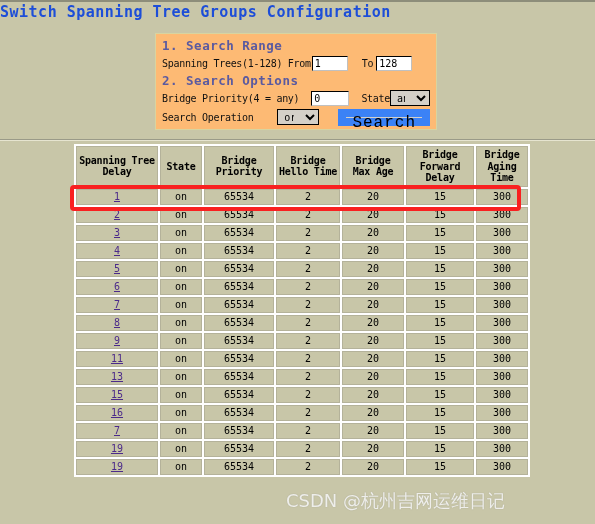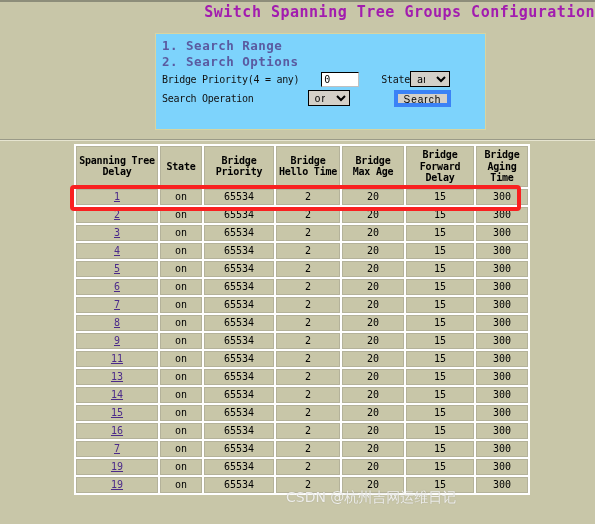--- a/index.html
+++ b/index.html
@@ -23,37 +23,37 @@
     width: 595px;
     height: 2px;
     background: #8d8d7a;
   }
 
   #page-title {
     position: absolute;
     top: 3px;
     left: 0;
     width: 595px;
-    text-align: right;
+    text-align: left;
     font-family: "DejaVu Sans Mono", "Liberation Mono", monospace;
     font-size: 15px;
     font-weight: bold;
     letter-spacing: 0.5px;
-    color: #a21caf;
+    color: #1d4ed8;
     white-space: nowrap;
   }
 
   
   #search-panel {
     position: absolute;
     left: 155px;
     top: 33px;
-    width: 331px;
+    width: 282px;
     height: 97px;
-    background: #7dd3fc;
+    background: #fdba74;
     border: 1px solid #d8d4a0;
     padding: 3px 6px 0 6px;
   }
   .section-head {
     font-family: "DejaVu Sans Mono", "Liberation Mono", monospace;
     font-size: 12.5px;
     font-weight: bold;
     color: #5a5aa0;
     letter-spacing: 0.5px;
     margin: 1px 0 1px 0;
@@ -95,26 +95,26 @@
     background: #d4d0c8;
     border: 1px solid #000;
     color: #000;
     padding: 0 8px 0 2px;
     text-align: center;
   }
   #state-select { width: 40px; }
   #operation-select { width: 42px; }
 
   #search-button {
-    font-family: Liberation Sans, sans-serif;
-    font-size: 10px;
+    font-family: Liberation Mono, monospace;
+    font-size: 16px;
     letter-spacing: 1px;
     color: #000;
     background: #d4d0c8;
-    border: 4px solid #3b82f6;
+    border: 8px solid #3b82f6;
     height: 17px;
     padding: 0 6px;
     line-height: 12px;
     cursor: pointer;
   }
 
   .sp-w10 { width: 10px; }
   .sp-w14 { width: 14px; }
   .sp-w22 { width: 22px; }
 
@@ -193,39 +193,46 @@
     pointer-events: none;
     z-index: 30;
   }
 
   
   #watermark {
     position: absolute;
     left: 286px;
     top: 489px;
     font-family: "DejaVu Sans", "Liberation Sans", sans-serif;
-    font-size: 14px;
+    font-size: 18px;
     color: rgba(255,255,255,0.82);
     text-shadow: 0 0 1px rgba(120,120,110,0.55);
     white-space: nowrap;
     z-index: 40;
     pointer-events: none;
   }
 </style>
 </head>
 <body>
 
 <div id="top-rule"></div>
 
 <div id="page-title">Switch Spanning Tree Groups Configuration</div>
 
 <div id="search-panel">
 
   <div class="section-head">1.  Search Range</div>
 
+  <div class="form-row">
+    <span class="flabel">Spanning Trees(1-128) From</span>
+    <input class="txt" id="from-input" type="text" value="1" style="">
+    <span class="sp-w14"></span>
+    <span class="flabel">To</span>
+    <input class="txt" id="to-input" type="text" value="128" style="">
+  </div>
 
   <div class="section-head">2.  Search Options</div>
 
   <div class="form-row">
     <span class="flabel">Bridge Priority(4 = any)</span>
     <span class="sp-w22"></span>
     <input class="txt" id="priority-input" type="text" value="0" style="">
     <span class="sp-w22"></span>
     <span class="flabel">State</span>
     <select class="sel" id="state-select">
@@ -365,29 +372,20 @@
         <tr>
           <td class="grp"><a href="#">13</a></td>
           <td>on</td>
           <td>65534</td>
           <td>2</td>
           <td>20</td>
           <td>15</td>
           <td>300</td>
         </tr>
         <tr>
-          <td class="grp"><a href="#">14</a></td>
-          <td>on</td>
-          <td>65534</td>
-          <td>2</td>
-          <td>20</td>
-          <td>15</td>
-          <td>300</td>
-        </tr>
-        <tr>
           <td class="grp"><a href="#">15</a></td>
           <td>on</td>
           <td>65534</td>
           <td>2</td>
           <td>20</td>
           <td>15</td>
           <td>300</td>
         </tr>
         <tr>
           <td class="grp"><a href="#">16</a></td>

